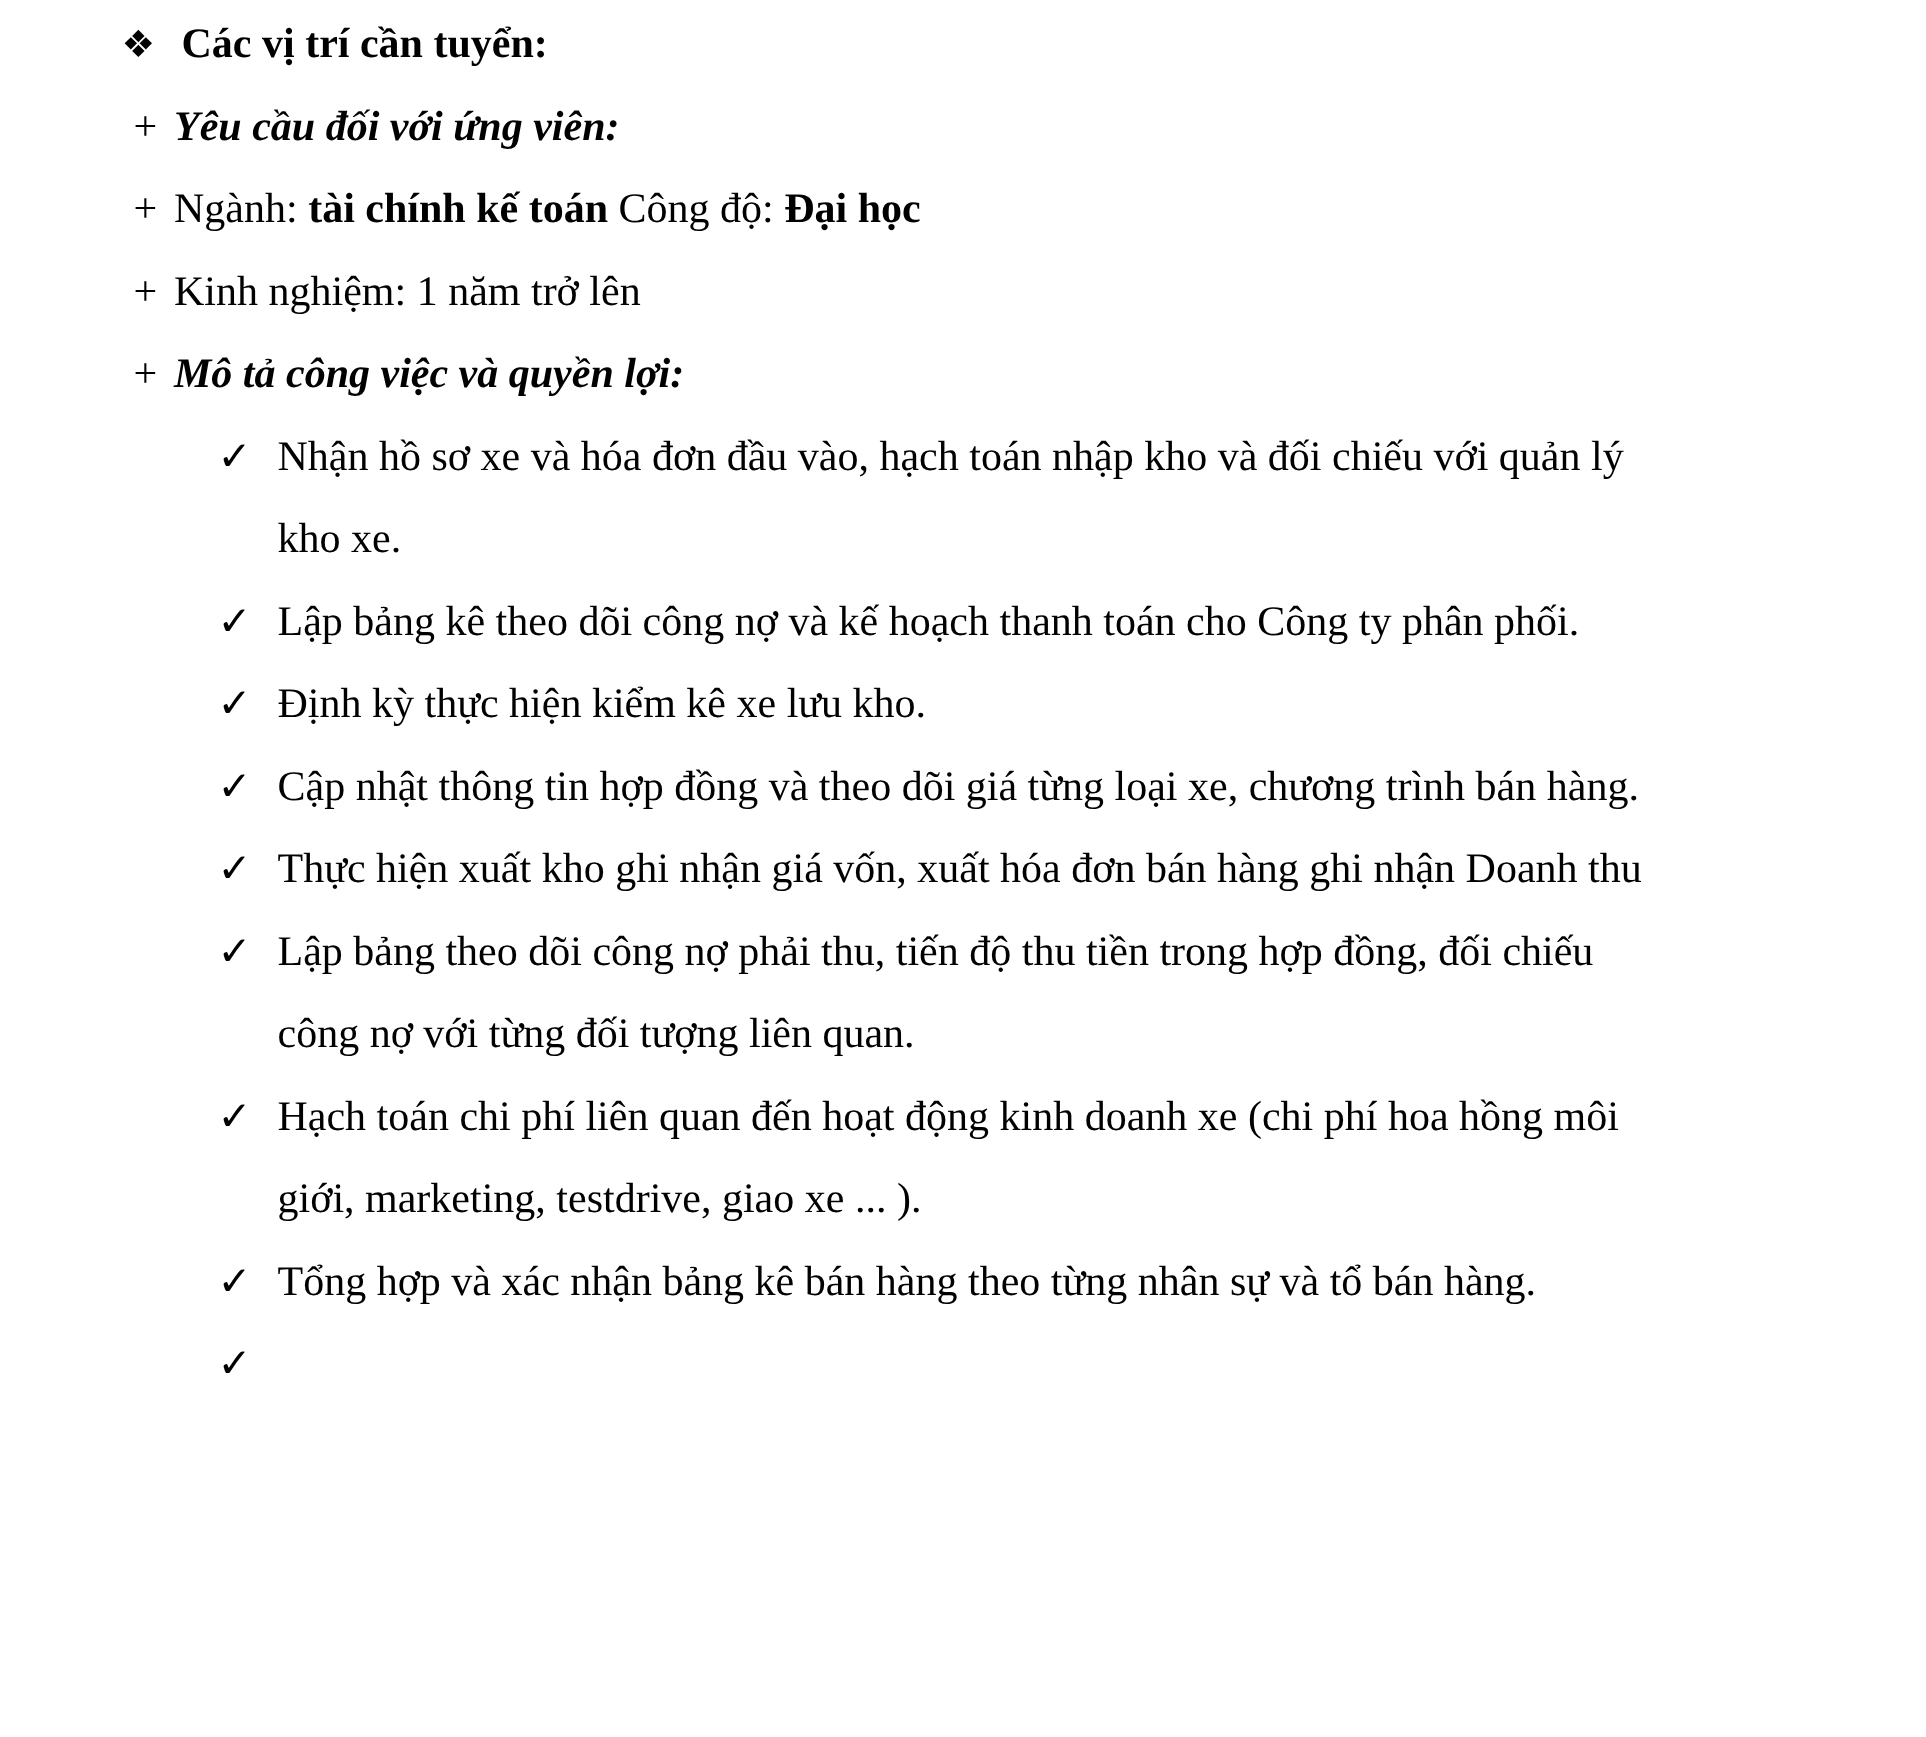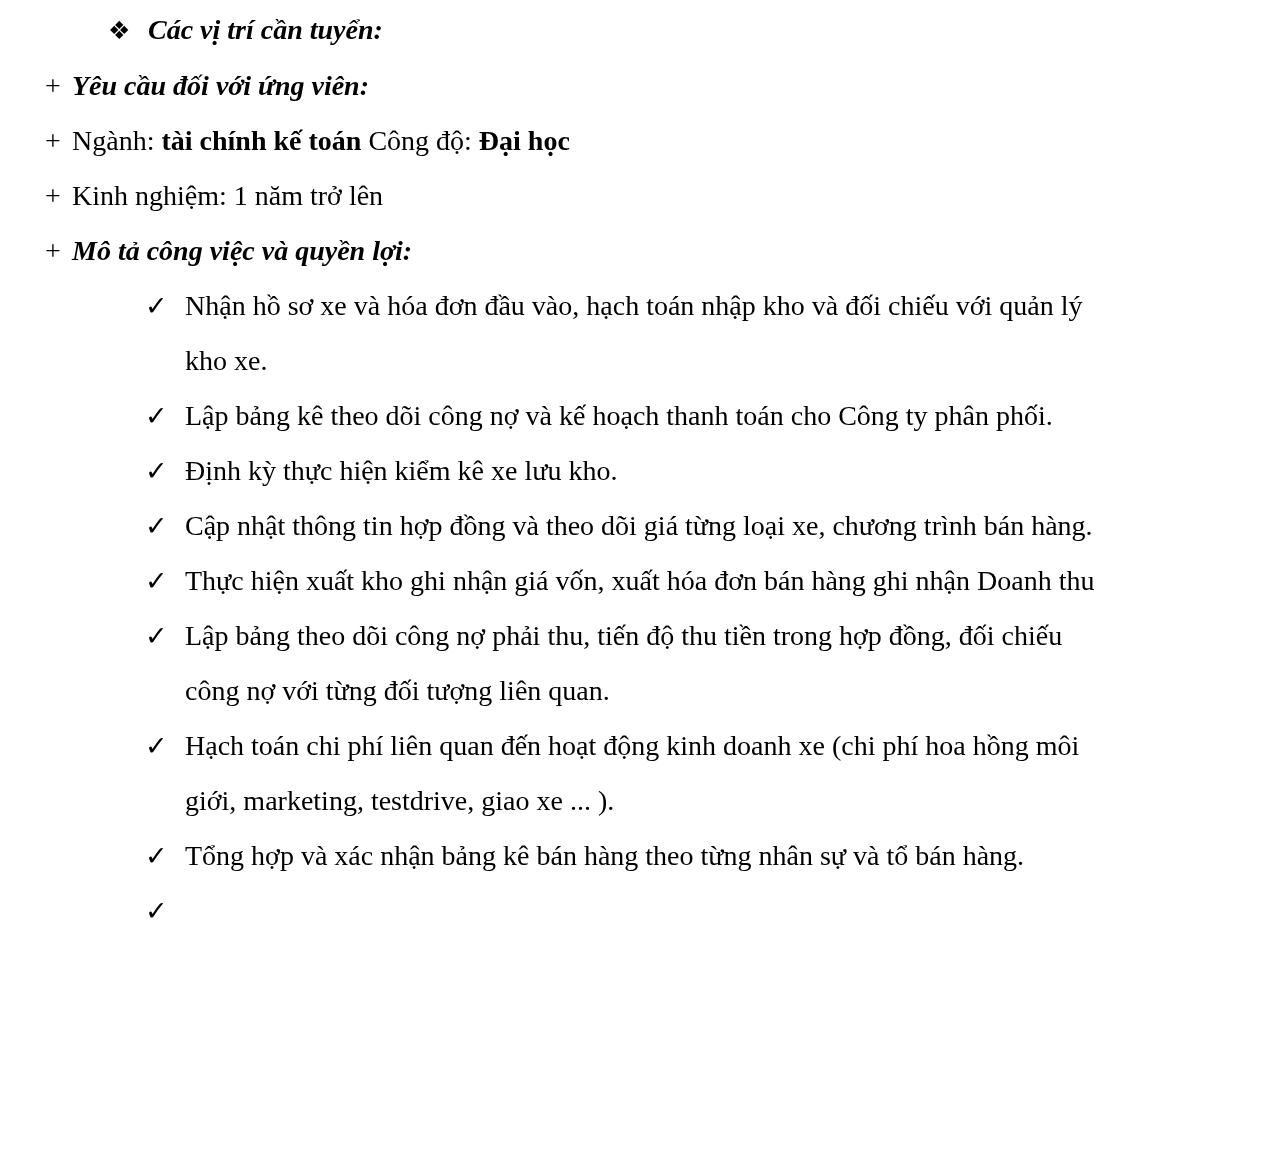--- a/index.html
+++ b/index.html
@@ -9,31 +9,31 @@
     box-sizing: border-box;
     background: #ffffff;
     color: #000000;
     font-family: "Liberation Serif", "DejaVu Serif", serif;
     font-size: 28px;
     padding-top: 2px;
     overflow: hidden;
   }
   .line, .check-row { margin: 0; line-height: 55px; }
 
-  .heading { margin-left: 108px; font-weight: bold; font-style: italic; }
+  .heading { margin-left: 81px; font-weight: bold; }
   .bullet {
     display: inline-block;
     width: 40px;
     font-family: "DejaVu Sans", sans-serif;
     font-size: 25px;
   }
 
   .position { margin-left: 15px; }
 
-  .plus { margin-left: 45px; }
+  .plus { margin-left: 89px; }
   .marker { display: inline-block; width: 27px; font-style: normal; font-weight: normal; }
 
   .r  { font-weight: normal; font-style: normal; }
   .b  { font-weight: bold; }
   .bi { font-weight: bold; font-style: italic; }
 
   .check-row { display: flex; margin-left: 145px; }
   .check {
     flex: 0 0 40px;
     font-family: "DejaVu Sans", sans-serif;

